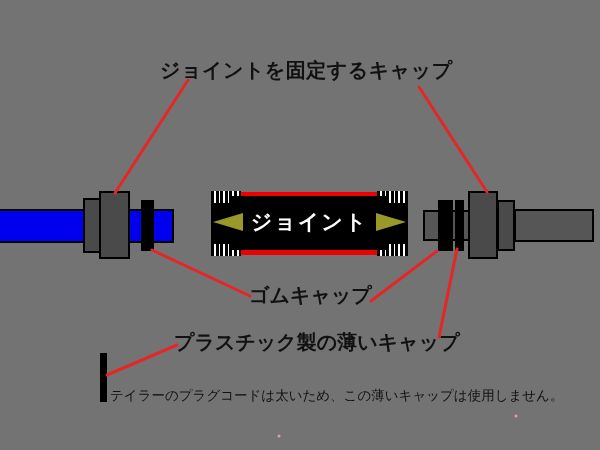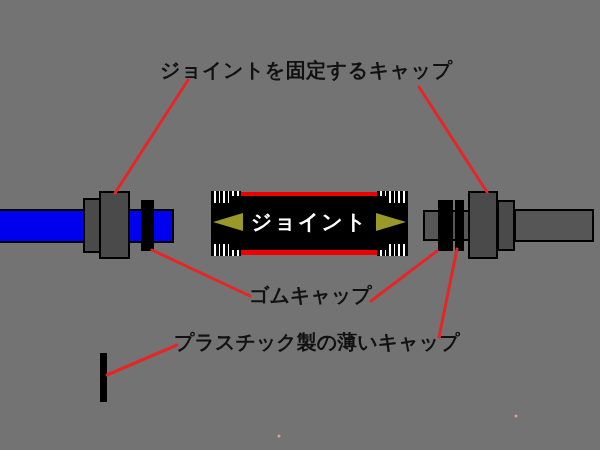--- a/index.html
+++ b/index.html
@@ -56,20 +56,21 @@
   .pointer-overlay{left:0;top:0;width:600px;height:450px;pointer-events:none;}
 </style>
 </head>
 <body>
 
 <div id="canvas">
 
   <div class="abs label title-label">ジョイントを固定するキャップ</div>
   <div class="abs label rubber-label">ゴムキャップ</div>
   <div class="abs label plastic-label">プラスチック製の薄いキャップ</div>
+  <div class="abs note-text">テイラーのプラグコードは太いため、この薄いキャップは使用しません。</div>
 
   <div class="abs left-cable"></div>
   <div class="abs left-cap-step"></div>
   <div class="abs left-cap-body"></div>
   <div class="abs left-rubber-cap"></div>
 
   <div class="abs joint">
     <div class="abs joint-red-frame"></div>
     <div class="abs teeth teeth-tl"></div>
     <div class="abs teeth teeth-tr"></div>

